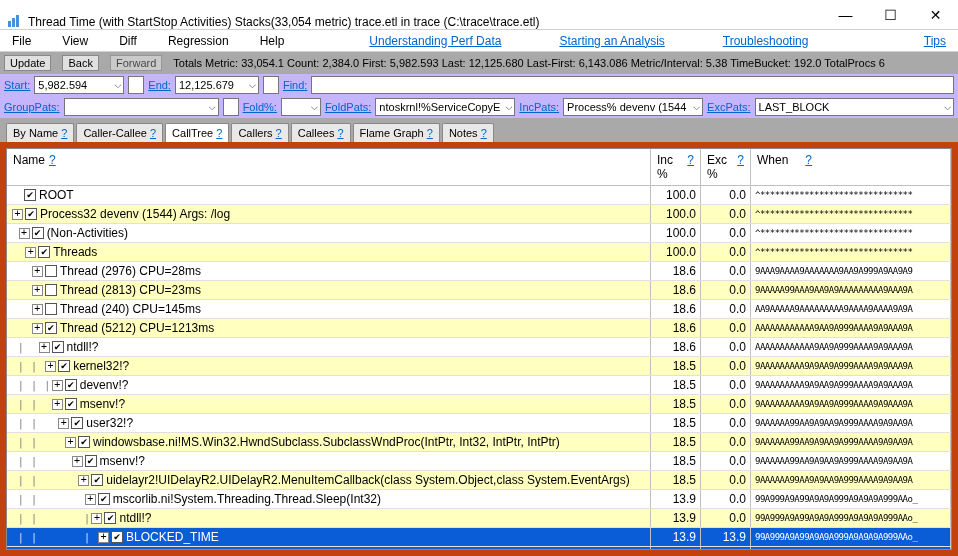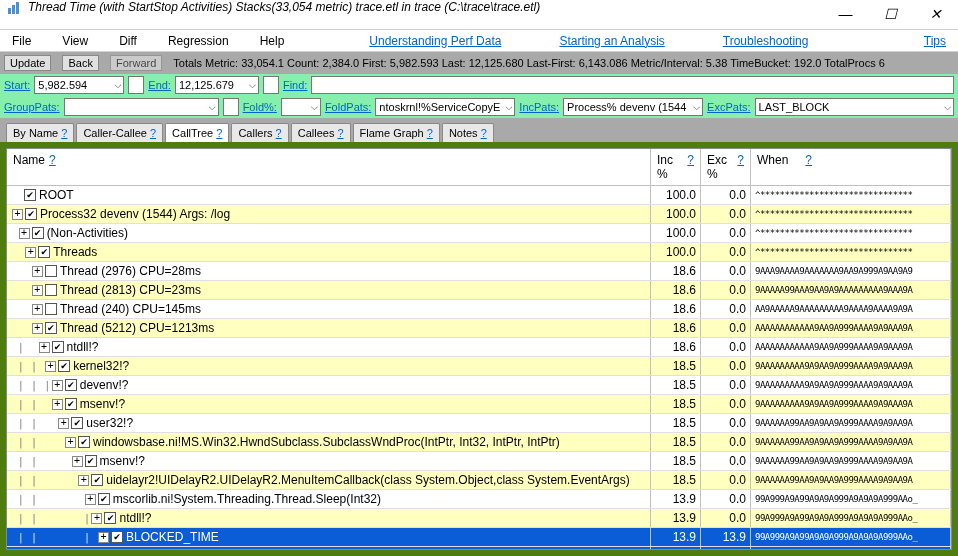--- a/index.html
+++ b/index.html
@@ -1,51 +1,51 @@
 <!DOCTYPE html>
 <html><head>
 <meta charset="utf-8">
 <style>
   * { box-sizing: border-box; margin: 0; padding: 0; }
   body { font-family: "Segoe UI", Tahoma, sans-serif; font-size: 12px; color: #000; background: #fff; width: 958px; height: 556px; overflow: hidden; }
   
   
-  .titlebar { height: 30px; background: #fff; display: flex; align-items: flex-start; border-bottom: 1px solid #d0d0d0; font-style: italic; }
+  .titlebar { height: 30px; background: #fff; display: flex; align-items: flex-end; border-bottom: 1px solid #d0d0d0; }
   .titlebar-icon { width: 16px; height: 16px; margin: 0 6px; display: flex; align-items: center; justify-content: center; }
   .titlebar-title { flex: 1; font-size: 12px; }
   .winbtns { display: flex; }
   .winbtn { width: 45px; height: 28px; display: flex; align-items: center; justify-content: center; font-size: 14px; font-family: "Segoe UI Symbol", sans-serif; }
   
   
   .menubar { height: 22px; background: #fff; display: flex; align-items: center; padding: 0 4px; gap: 15px; border-bottom: 1px solid #d0d0d0; }
   .menuitem { padding: 2px 8px; cursor: default; }
   .menuitem.link { color: #0066cc; text-decoration: underline; }
   .menusep { width: 12px; }
   
   
   .toolbar { height: 22px; background: #a9a9a9; display: flex; align-items: center; padding: 0 4px; gap: 11px; font-size: 11px; }
   .toolbtn { padding: 1px 5px; background: #e0e0e0; border: 1px solid #888; font-size: 11px; }
   .toolstat { white-space: nowrap; }
   
   
-  .filterrow { height: 22px; background: #86efac; display: flex; align-items: center; padding: 0 4px; gap: 4px; font-size: 11px; }
+  .filterrow { height: 22px; background: #c4b5fd; display: flex; align-items: center; padding: 0 4px; gap: 4px; font-size: 11px; }
   .flink { color: #0066cc; text-decoration: underline; cursor: pointer; }
   .finput { background: #fff; border: 1px solid #767676; padding: 1px 3px; font-size: 11px; height: 18px; }
   .finput.tiny { width: 16px; }
   .fdrop { background: #fff; border: 1px solid #767676; height: 18px; display: inline-flex; align-items: center; padding: 0 14px 0 3px; position: relative; font-size: 11px; }
   .fdrop::after { content: "⌵"; position: absolute; right: 2px; font-size: 9px; color: #555; }
   
   
   .tabstrip { height: 24px; background: #a9a9a9; display: flex; align-items: flex-end; padding: 2px 6px 0 6px; gap: 2px; }
   .tab { background: #e8e8e8; border: 1px solid #888; border-bottom: none; padding: 3px 6px; font-size: 11px; display: flex; align-items: baseline; gap: 3px; border-radius: 2px 2px 0 0; }
   .tab.active { background: #fff; padding-bottom: 4px; margin-bottom: -1px; }
   .tab .q { color: #0066cc; text-decoration: underline; }
   
   
-  .gridwrap { position: relative; height: calc(556px - 30px - 22px - 22px - 22px - 22px - 24px); overflow: hidden; background: #4d7c0f; padding: 6px; }
+  .gridwrap { position: relative; height: calc(556px - 30px - 22px - 22px - 22px - 22px - 24px); overflow: hidden; background: #c2410c; padding: 6px; }
   .grid { background: #fff; height: 100%; overflow: auto; border: 1px solid #888; position: relative; }
   .ghead { display: flex; background: #fff; border-bottom: 1px solid #c0c0c0; position: sticky; top: 0; z-index: 2; }
   .gh { padding: 4px 6px; font-size: 12px; border-right: 1px solid #c0c0c0; display: flex; align-items: baseline; gap: 4px; }
   .gh .q { color: #0066cc; text-decoration: underline; }
   .gh-name { flex: 1; }
   .gh-inc { width: 50px; justify-content: flex-end; }
   .gh-exc { width: 50px; justify-content: flex-end; }
   .gh-when { width: 200px; gap: 17px; }
   
   .row { display: flex; height: 19px; border-bottom: 1px solid #e0e0e0; font-size: 12px; align-items: center; }

